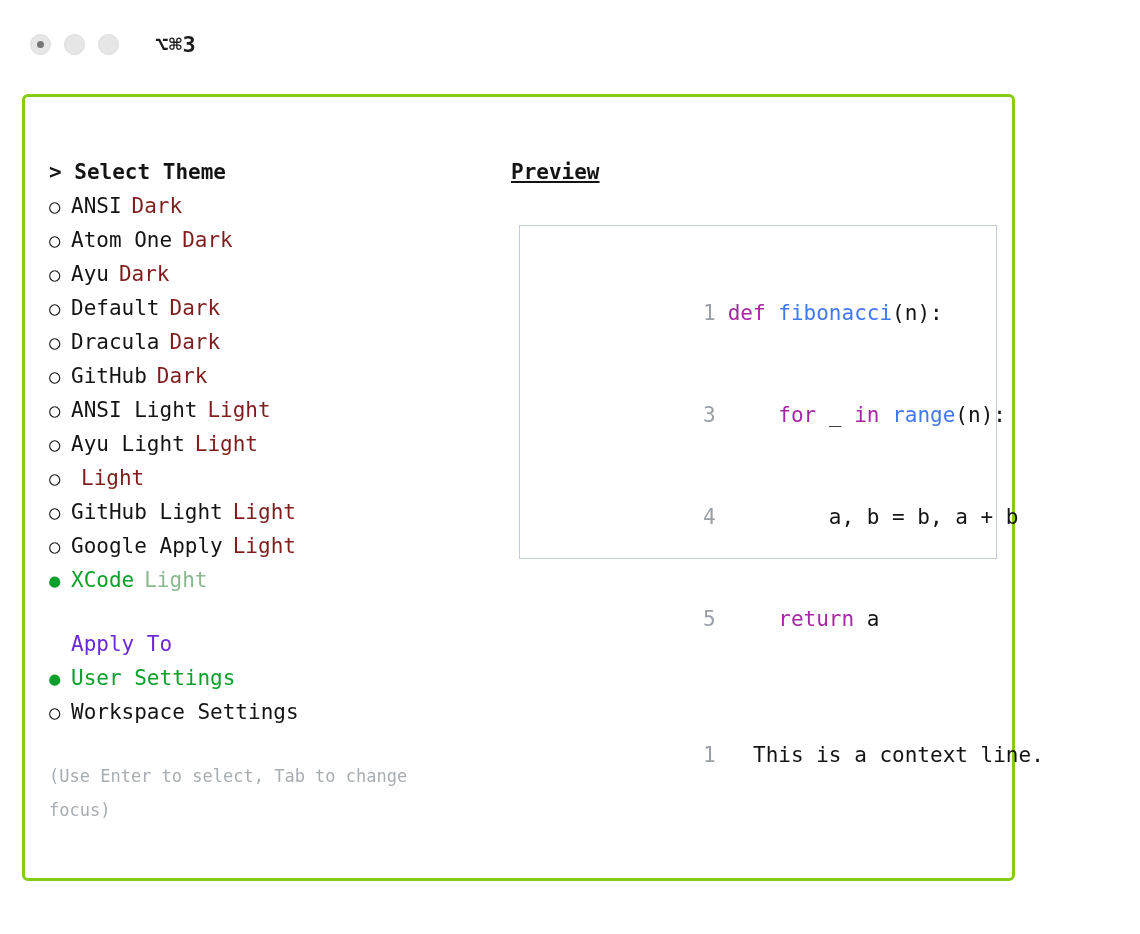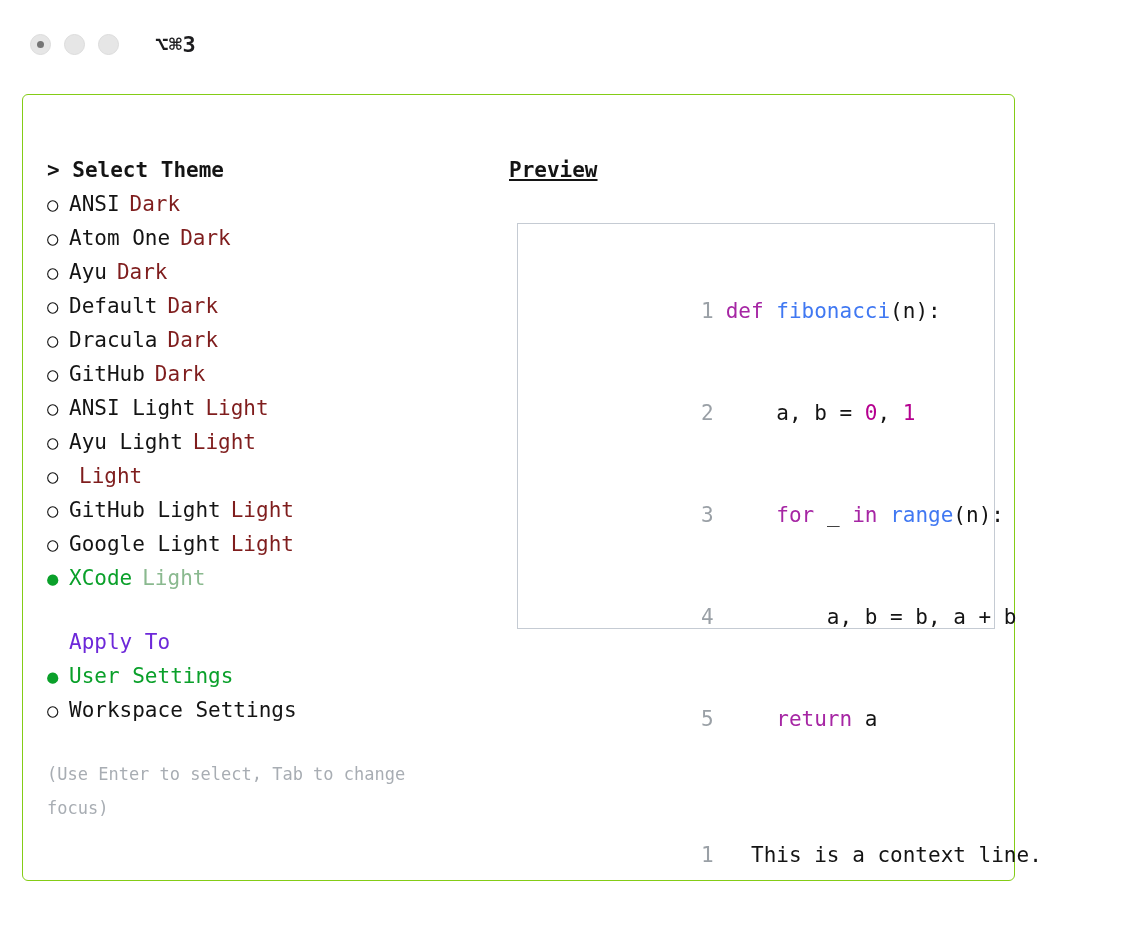--- a/index.html
+++ b/index.html
@@ -71,21 +71,21 @@
     letter-spacing: 0.5px;
     font-family: "DejaVu Sans Mono", monospace;
   }
 
   .panel {
     position: absolute;
     left: 14px;
     top: 88px;
     width: 993px;
     height: 787px;
-    border: 1px solid #84cc16;
+    border: 3px solid #84cc16;
     border-radius: 6px;
     box-sizing: border-box;
     background: #ffffff;
   }
 
   .content {
     position: absolute;
     left: 0;
     top: 0;
     width: 100%;
@@ -166,21 +166,21 @@
     color: #141414;
     line-height: 34px;
     margin-left: 0px;
     text-decoration: underline;
   }
 
   .preview-box {
     margin-top: 36px;
     margin-left: 8px;
     width: 478px;
-    height: 406px;
+    height: 334px;
     border: 1px solid #c5cbd3;
     box-sizing: border-box;
     background: #ffffff;
     padding: 36px 0 0 18px;
   }
 
   .code-line {
     font-size: 21px;
     line-height: 34px;
     white-space: pre;
@@ -264,21 +264,21 @@
           <span class="bullet">○</span>
           <span class="opt-tag">Light</span>
         </div>
         <div class="opt-row">
           <span class="bullet">○</span>
           <span class="opt-name">GitHub Light</span>
           <span class="opt-tag">Light</span>
         </div>
         <div class="opt-row">
           <span class="bullet">○</span>
-          <span class="opt-name">Google Light</span>
+          <span class="opt-name">Google Apply</span>
           <span class="opt-tag">Light</span>
         </div>
         <div class="opt-row">
           <span class="bullet selected">●</span>
           <span class="opt-name sel">XCode</span>
           <span class="opt-tag sel">Light</span>
         </div>
 
         <div class="spacer-md"></div>
 
@@ -299,23 +299,20 @@
       </div>
 
       <div class="right-col">
         <div class="preview-title">Preview</div>
 
         <div class="preview-box">
           <div class="code-line">
             <span class="ln">1</span><span class="kw">def </span><span class="fn">fibonacci</span><span class="plain">(n):</span>
           </div>
           <div class="code-line">
-            <span class="ln">2</span><span class="plain">    a, b = </span><span class="num">0</span><span class="plain">, </span><span class="num">1</span>
-          </div>
-          <div class="code-line">
             <span class="ln">3</span><span class="plain">    </span><span class="kw">for</span><span class="plain"> _ </span><span class="kw">in</span><span class="plain"> </span><span class="fn">range</span><span class="plain">(n):</span>
           </div>
           <div class="code-line">
             <span class="ln">4</span><span class="plain">        a, b = b, a + b</span>
           </div>
           <div class="code-line">
             <span class="ln">5</span><span class="plain">    </span><span class="kw">return</span><span class="plain"> a</span>
           </div>
 
           <div class="code-gap"></div>

